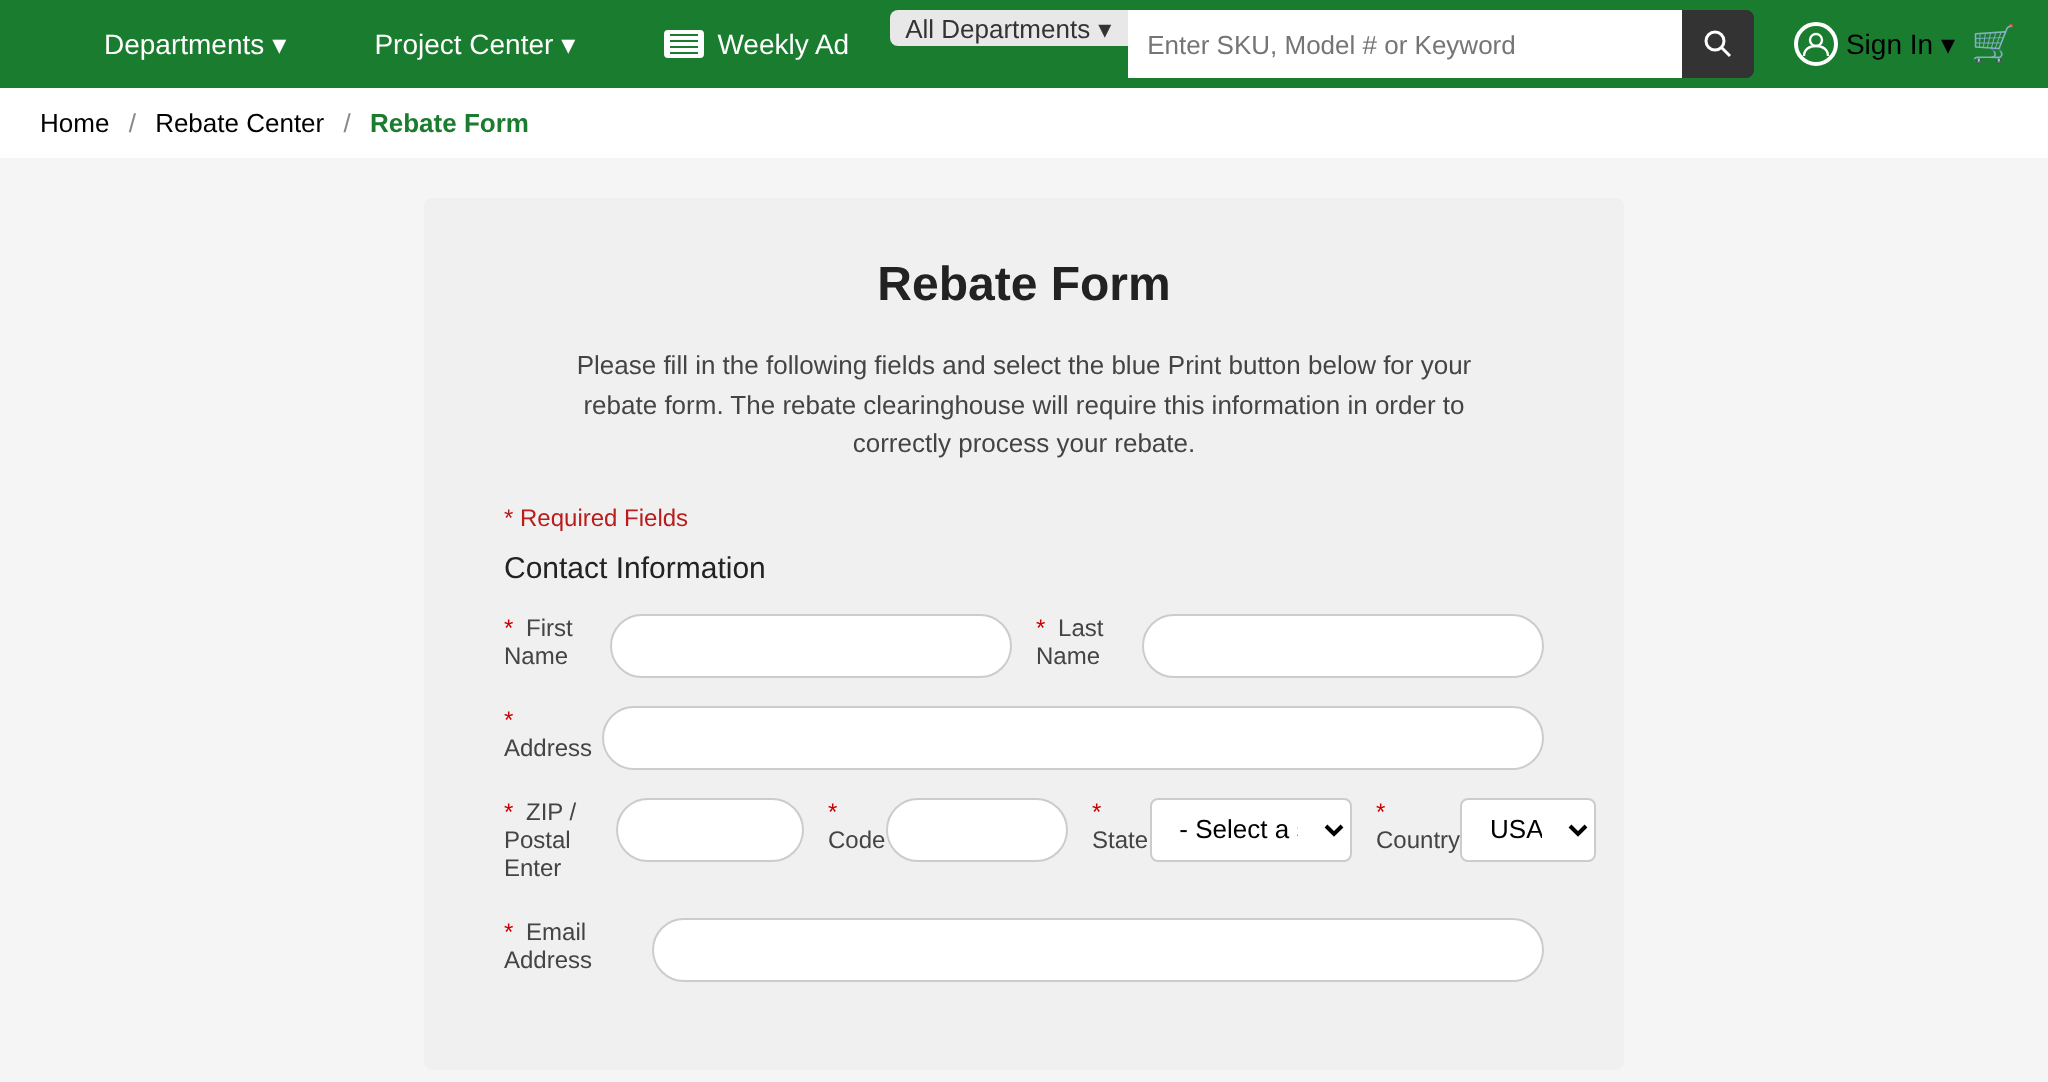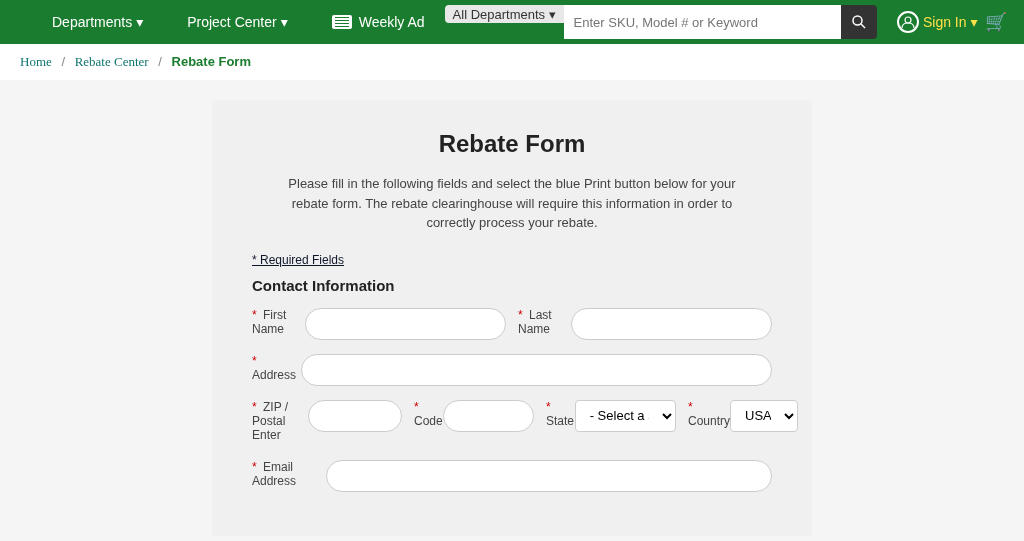--- a/index.html
+++ b/index.html
@@ -87,21 +87,21 @@
     .header-right {
       display: flex;
       align-items: center;
       gap: 8px;
       margin-left: auto;
     }
     .sign-in-btn {
       display: flex;
       align-items: center;
       gap: 4px;
-      color: #fde047;
+      color: #000000;
       font-size: 14px;
       cursor: pointer;
       justify-content: space-between;
     }
     .user-icon {
       width: 22px;
       height: 22px;
       border-radius: 50%;
       border: 2px solid white;
       display: flex;
@@ -116,23 +116,22 @@
     }
 
     
     .breadcrumb {
       padding: 10px 20px;
       font-size: 13px;
       color: #555;
       background: white;
     }
     .breadcrumb a {
-      color: #0f766e;
+      color: #000000;
       text-decoration: none;
-      font-family: Liberation Serif, serif;
     }
     .breadcrumb .separator {
       margin: 0 6px;
       color: #888;
     }
     .breadcrumb .current {
       color: #1a7c2e;
       font-weight: 600;
     }
 
@@ -167,26 +166,25 @@
       max-width: 480px;
       margin-left: auto;
       margin-right: auto;
     }
     .required-note {
       color: #cc0000;
       font-size: 12px;
       margin-bottom: 10px;
     }
     .required-note span {
-      color: #0f172a;
-      text-decoration: underline;
+      color: #b91c1c;
     }
     .section-title {
       font-size: 15px;
-      font-weight: bold;
+      font-weight: normal;
       color: #222;
       margin-bottom: 14px;
     }
     .form-row {
       display: flex;
       gap: 12px;
       margin-bottom: 14px;
     }
     .form-group {
       display: flex;

